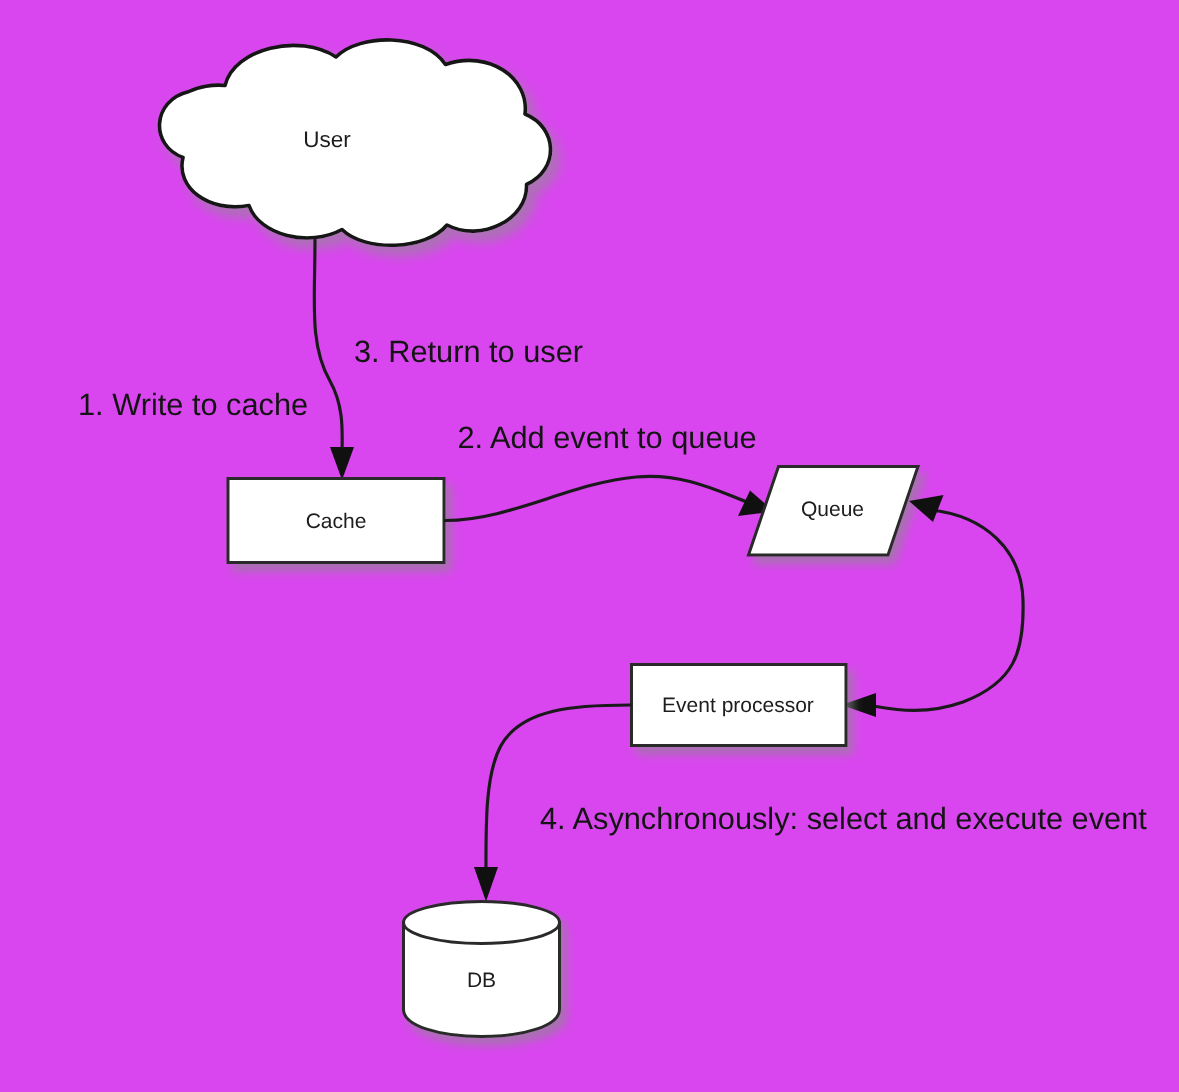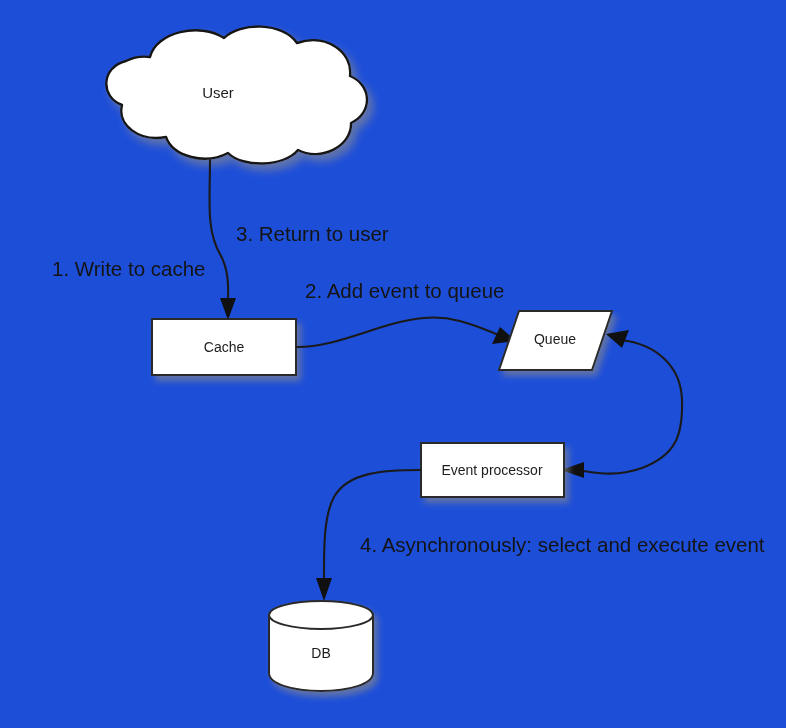--- a/index.html
+++ b/index.html
@@ -9,21 +9,21 @@
     background: #ffffff;
   }
   body {
     font-family: "Liberation Sans", sans-serif;
     -webkit-font-smoothing: antialiased;
   }
   #canvas {
     position: relative;
     width: 786px;
     height: 728px;
-    background: #1d4ed8;
+    background: #d946ef;
     overflow: hidden;
   }
   #diagram-svg {
     position: absolute;
     left: 0;
     top: 0;
     width: 786px;
     height: 728px;
     display: block;
   }

